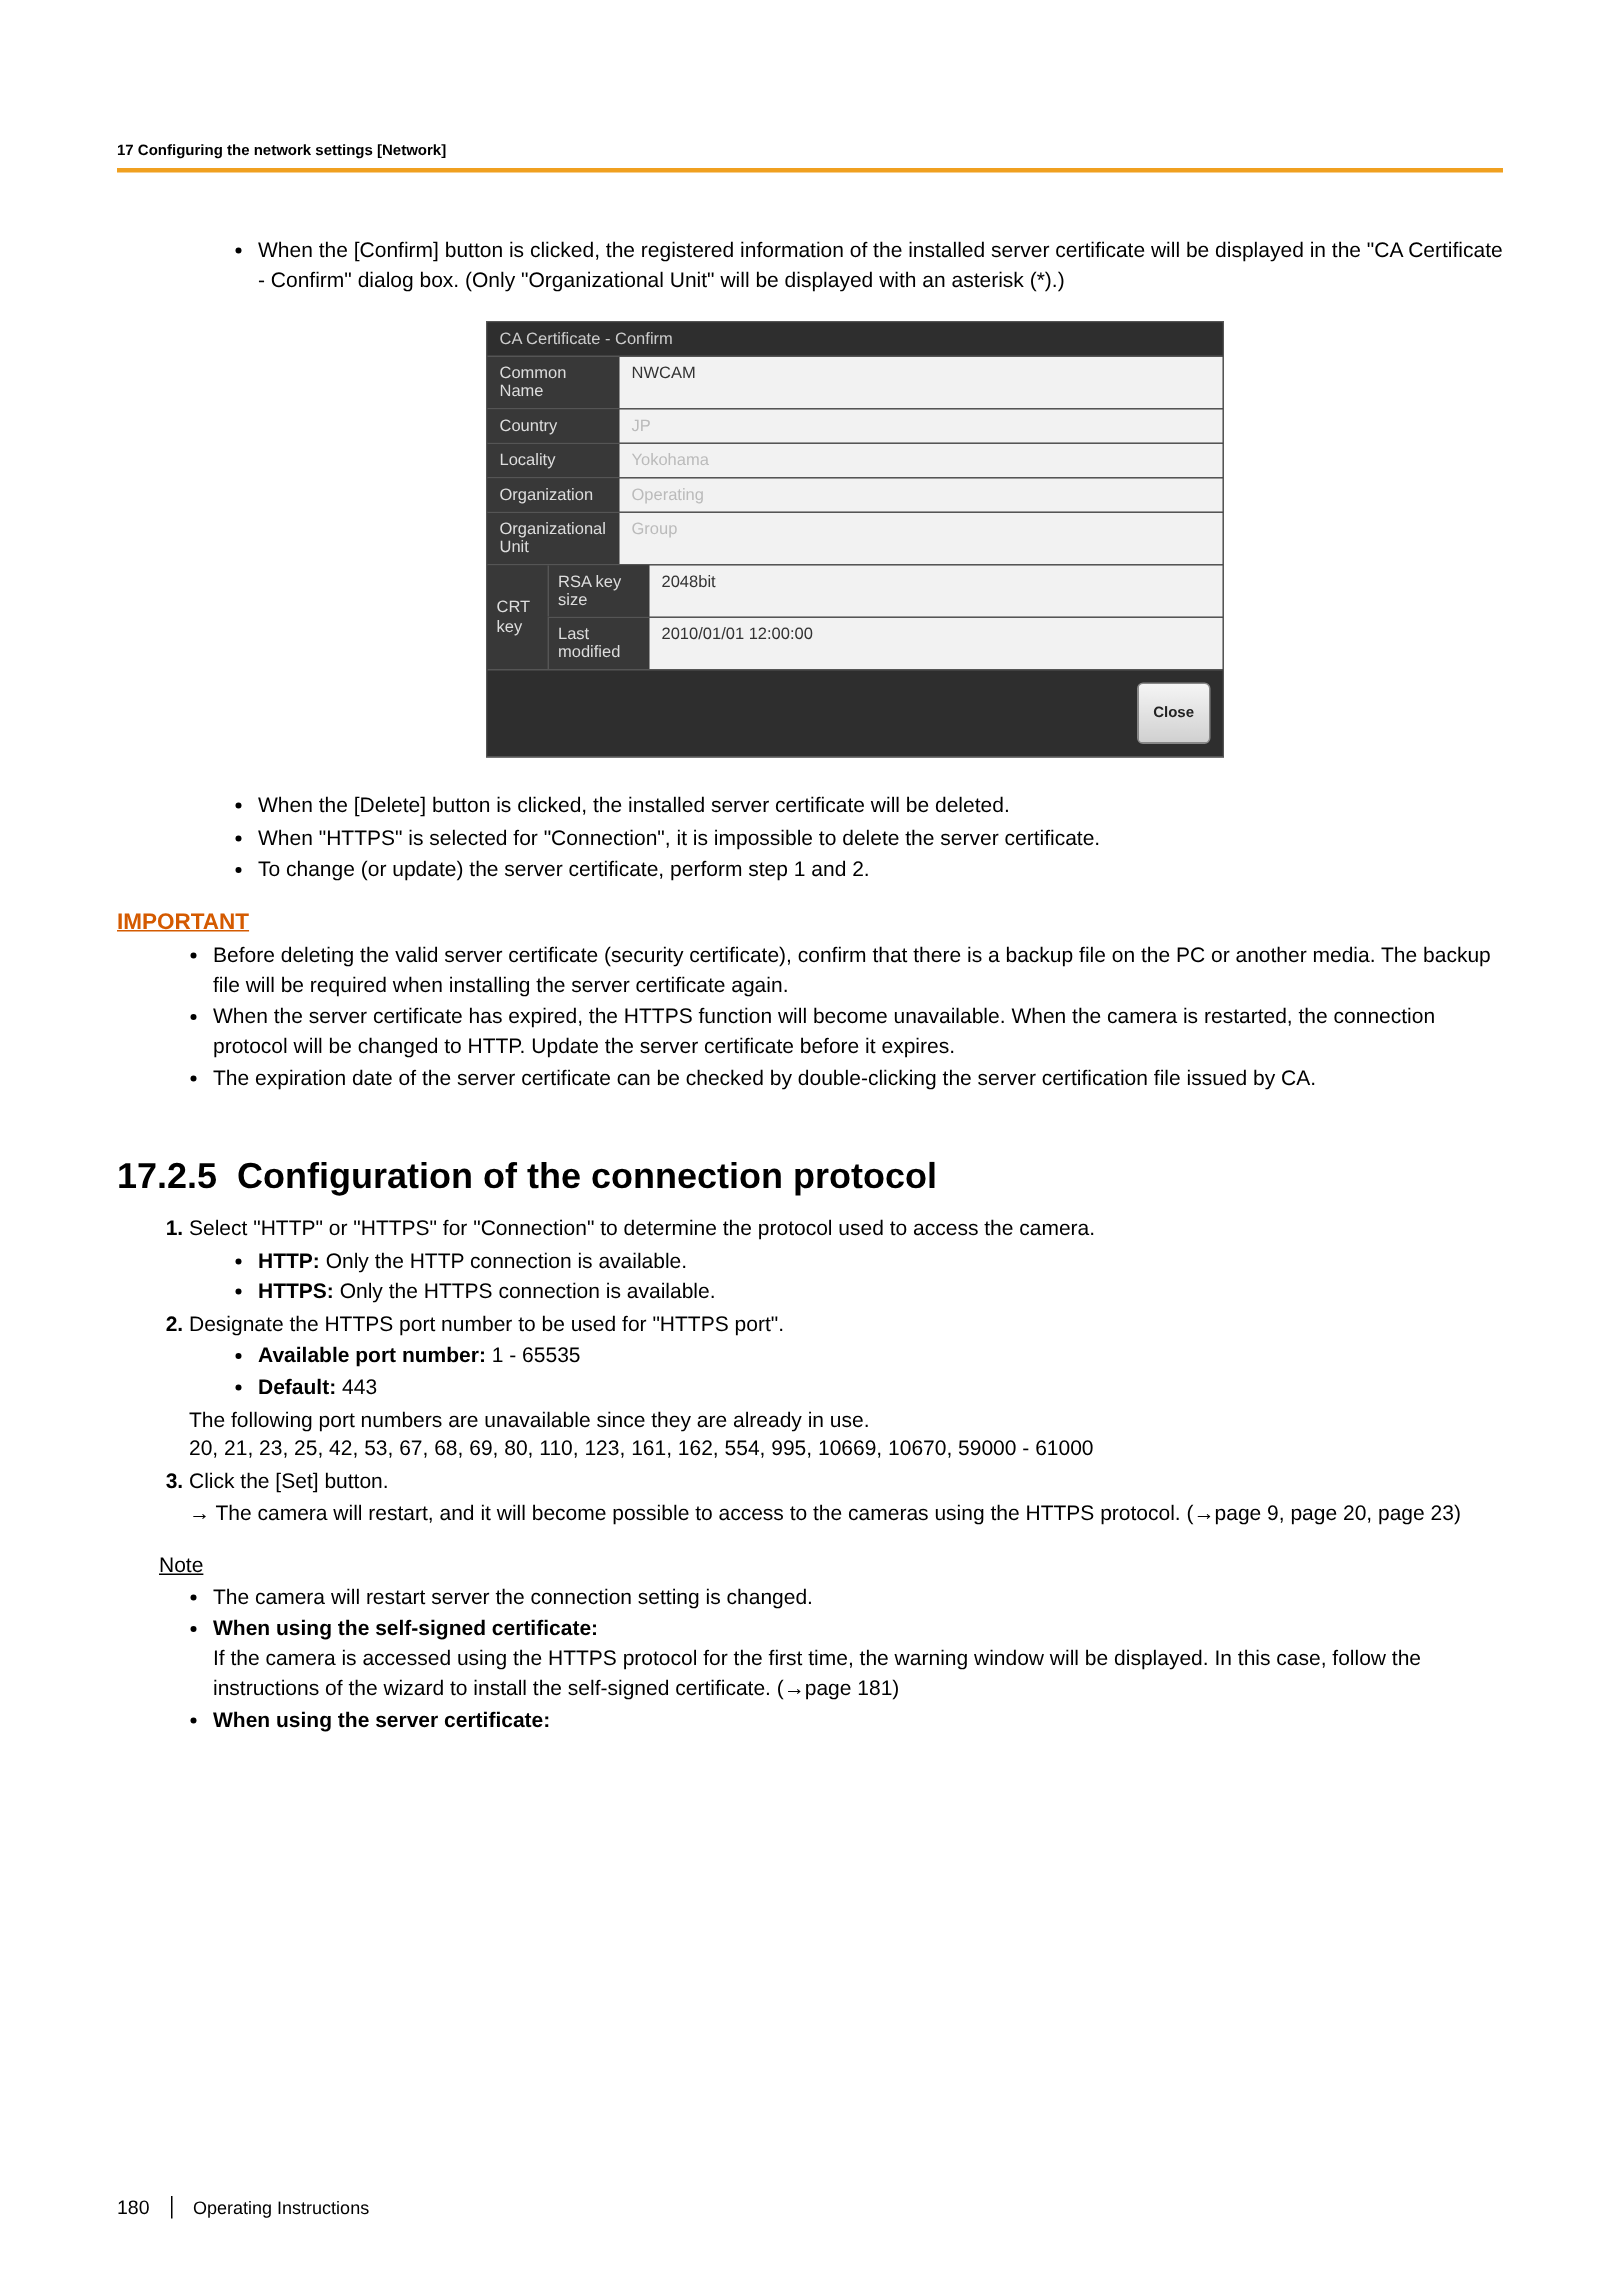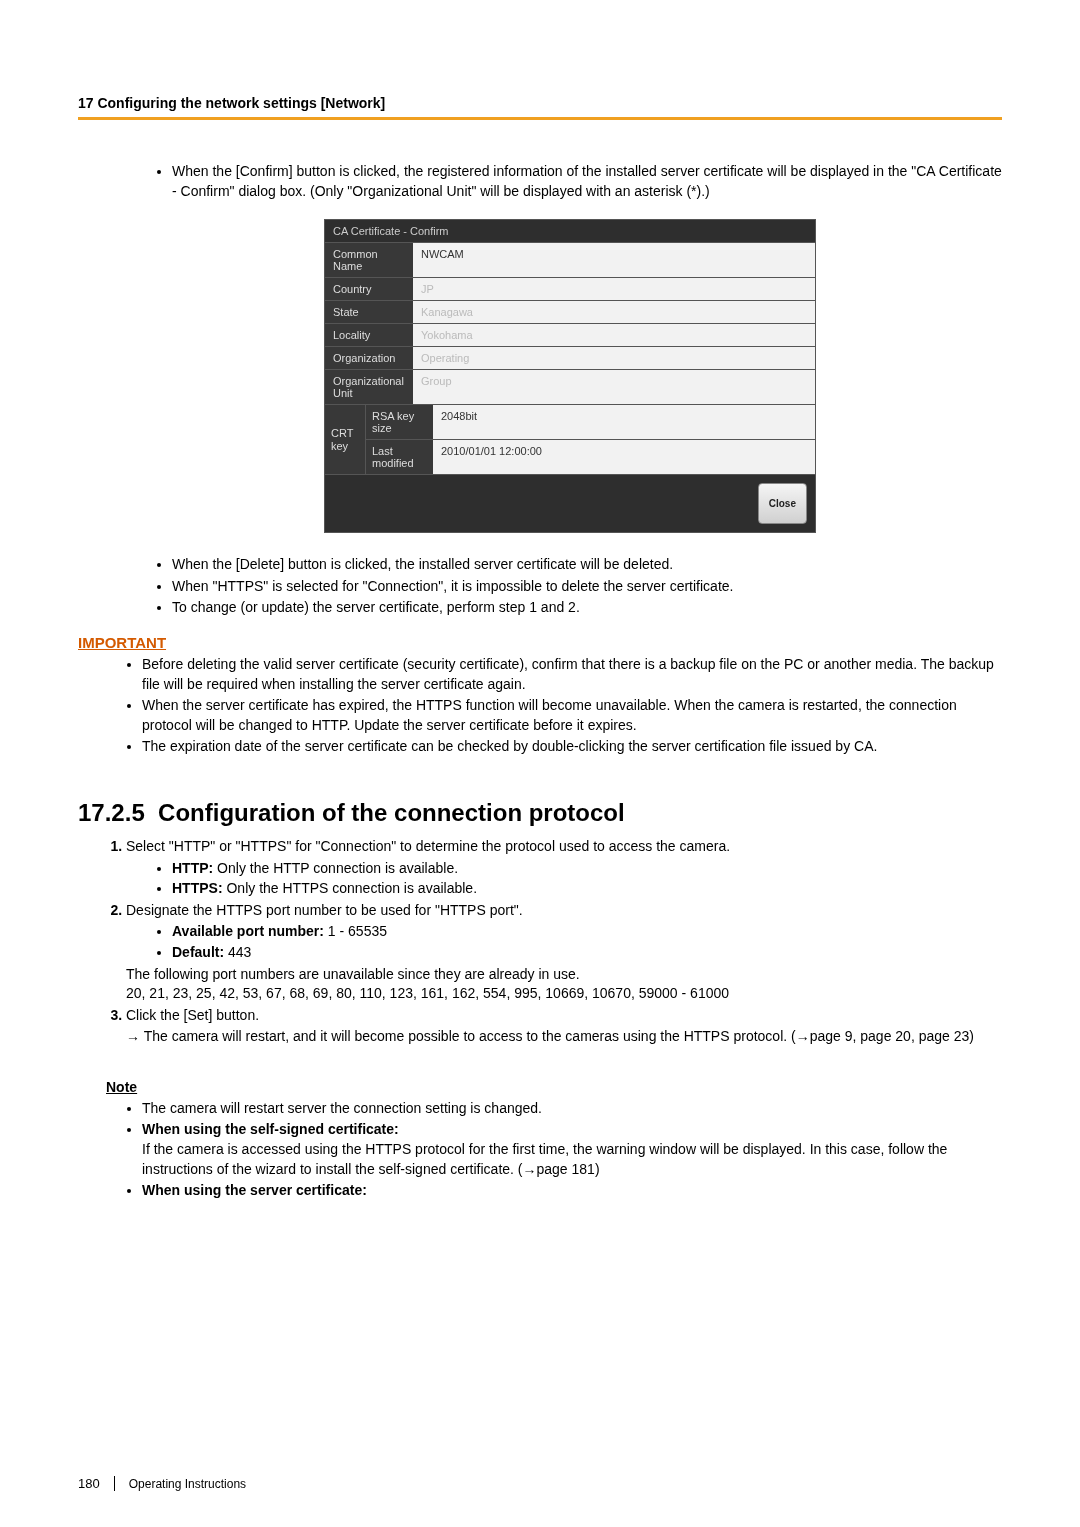--- a/index.html
+++ b/index.html
@@ -11,21 +11,21 @@
     background: #fff;
   }
   .page {
     width: 1080px;
     min-height: 1527px;
     padding: 95px 78px 40px 78px;
     box-sizing: border-box;
     position: relative;
   }
   .header-line {
-    font-size: 14px;
+    font-size: 10px;
     font-weight: bold;
     padding-bottom: 6px;
     border-bottom: 3px solid #f0a020;
     margin-bottom: 42px;
   }
   .content {
     margin-left: 60px;
     margin-right: 0;
   }
   .bullet-list {
@@ -138,35 +138,35 @@
     font-weight: normal;
   }
   .sub-bullets {
     margin: 2px 0;
     padding-left: 22px;
     list-style: disc;
     font-weight: normal;
   }
   .sub-bullets li { margin-bottom: 1px; margin-left: 24px; }
   .note-h {
-    font-weight: bold;
+    font-weight: normal;
     text-decoration: underline;
-    margin-top: 32px;
+    margin-top: 16px;
     margin-bottom: 4px;
     margin-left: 28px;
   }
   .arrow-row {
     font-weight: normal;
     padding-left: 20px;
     text-indent: -20px;
     margin-top: 2px;
   }
   .footer {
     position: absolute;
-    bottom: 36px;
+    bottom: 48px;
     left: 78px;
     font-size: 12px;
   }
   .footer .pnum {
     font-size: 13px;
     padding-right: 14px;
     border-right: 1px solid #000;
     margin-right: 14px;
   }
 </style>
@@ -184,24 +184,20 @@
     <div class="dialog">
       <div class="dialog-header">CA Certificate - Confirm</div>
 
       <div class="dialog-row">
         <div class="dlabel">Common Name</div>
         <div class="dvalue">NWCAM</div>
       </div>
       <div class="dialog-row">
         <div class="dlabel">Country</div>
         <div class="dvalue dim">JP</div>
-      </div>
-      <div class="dialog-row">
-        <div class="dlabel">State</div>
-        <div class="dvalue dim">Kanagawa</div>
       </div>
       <div class="dialog-row">
         <div class="dlabel">Locality</div>
         <div class="dvalue dim">Yokohama</div>
       </div>
       <div class="dialog-row">
         <div class="dlabel">Organization</div>
         <div class="dvalue dim">Operating</div>
       </div>
       <div class="dialog-row">

